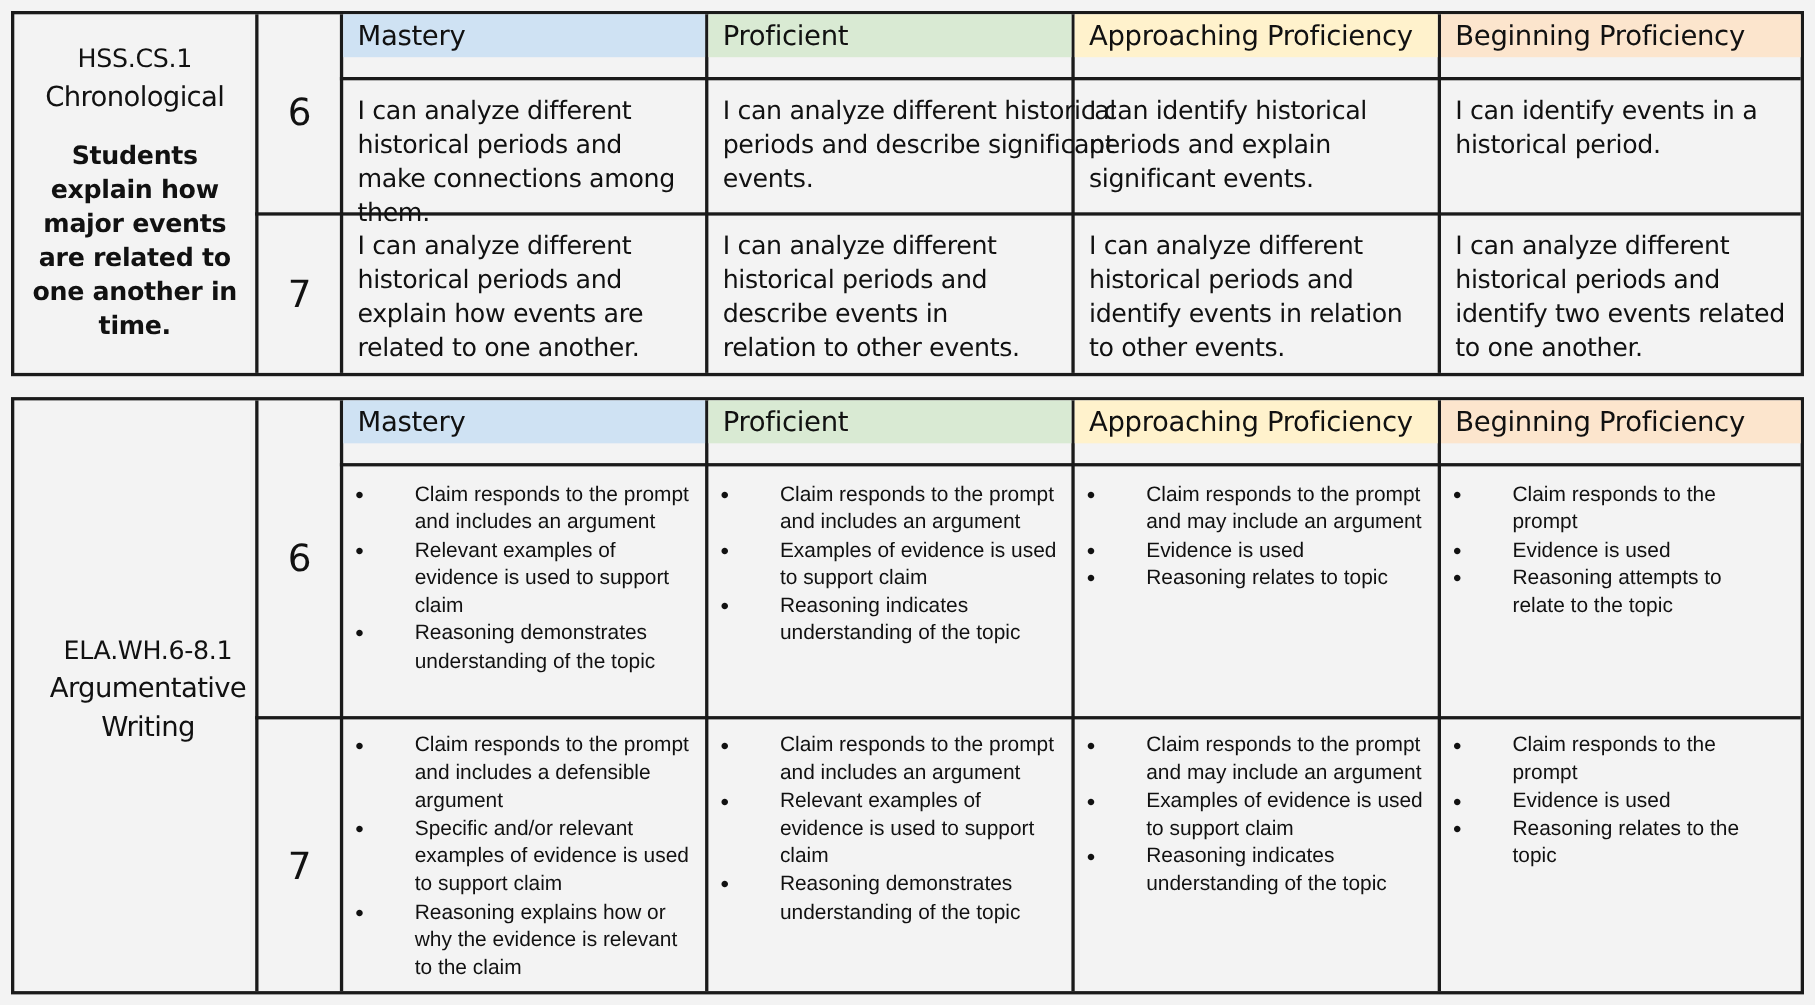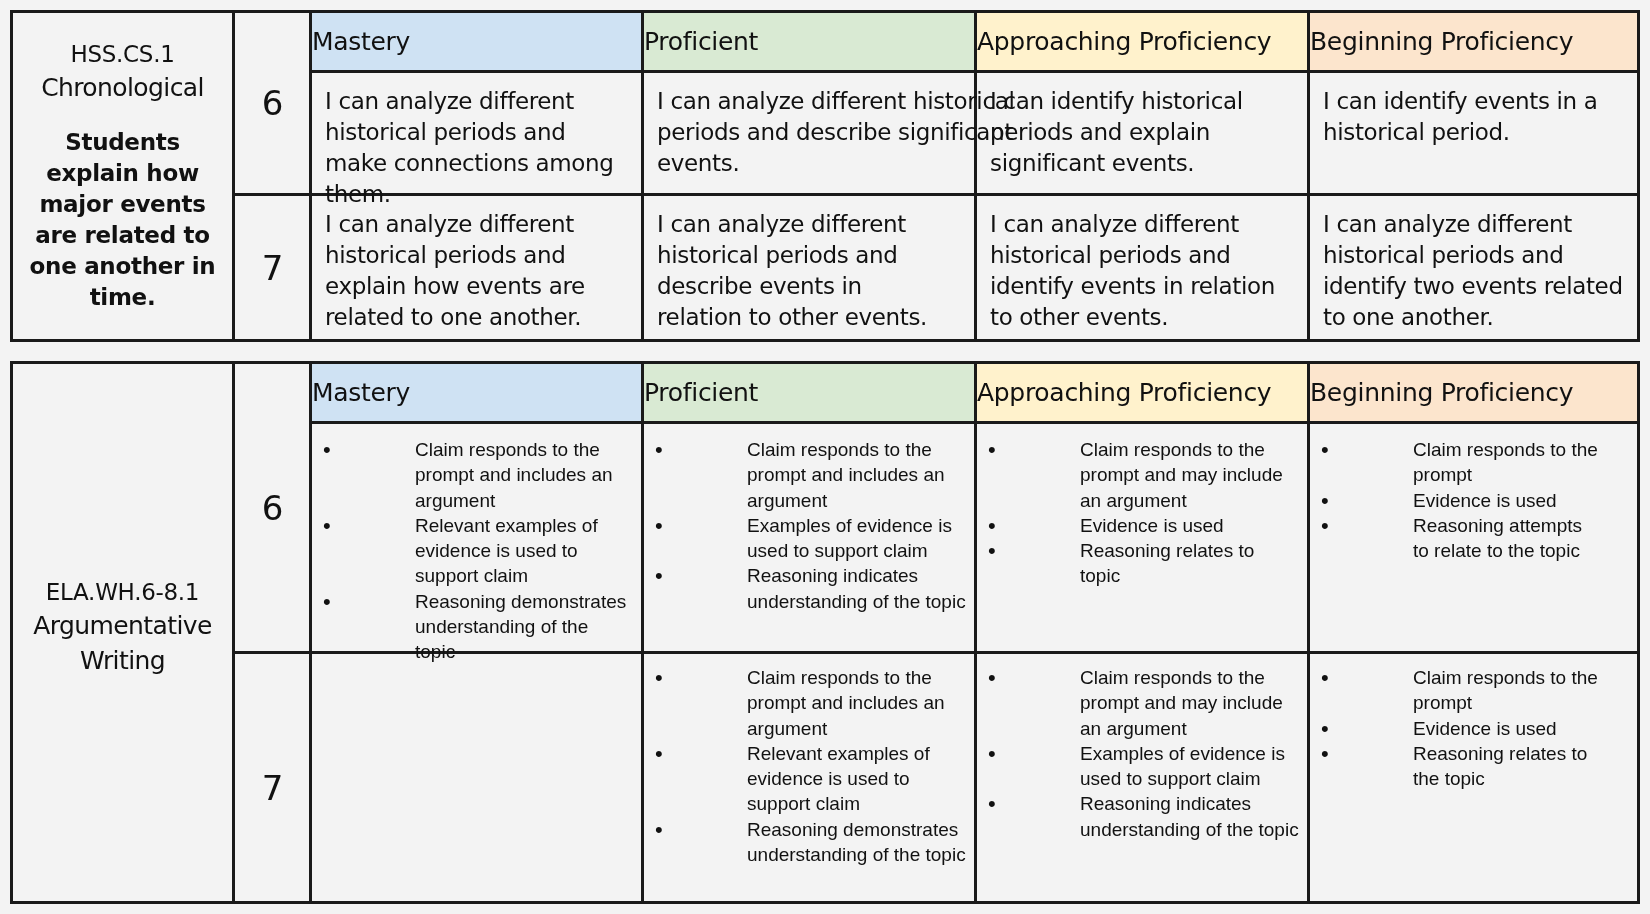--- a/index.html
+++ b/index.html
@@ -12,25 +12,25 @@
     .hline { position:absolute; height:3px; background:#1a1a1a; }
     .std {
       position:absolute; left:0; top:0; width:219px; bottom:0;
       display:flex; flex-direction:column; align-items:center; justify-content:center; text-align:center;
       font-size:23px; line-height:31px; letter-spacing:-0.3px;
     }
     .std .code { font-weight:normal; }
     .std .name { font-weight:normal; font-size:25px; line-height:35px; letter-spacing:-0.6px; }
     .std .desc { margin-top:22px;font-weight:bold; }
     .grade { position:absolute; left:222px; width:75px; display:flex; align-items:center; justify-content:center; font-size:34px; }
-    .hdr { position:absolute; top:0; height:57px; display:flex; align-items:center; box-sizing:border-box; font-size:25px; letter-spacing:-0.3px; }
+    .hdr { position:absolute; top:0; height:39px; display:flex; align-items:center; padding-left:13px; box-sizing:border-box; font-size:25px; letter-spacing:-0.3px; }
     .txt { position:absolute; padding:13px 12px 0 13px; box-sizing:border-box; font-size:23px; line-height:31px; letter-spacing:-0.35px; }
     .bul { position:absolute; padding:13px 8px 0 0; box-sizing:border-box; font-family:"Liberation Sans", sans-serif; font-size:19px; line-height:25.3px; }
     .bul ul { list-style:none; margin:0; padding:0; }
-    .bul li { position:relative; padding-left:103px; }
+    .bul li { position:relative; padding-left:65px; }
     .bul li::before { content:"\2022"; position:absolute; left:11px; top:0; font-size:22px; }
   </style>
 </head>
 <body>
 
 <div class="rubric" style="top:10px;height:332px;">
   <div class="std">
     <div class="code">HSS.CS.1</div>
     <div class="name">
       <div>Chronological</div>
@@ -59,21 +59,21 @@
   <div class="txt" style="left:964px;top:60px;width:310px;">I can identify historical periods and explain significant events.</div>
   <div class="txt" style="left:1297px;top:60px;width:300px;">I can identify events in a historical period.</div>
 
   <div class="txt" style="left:299px;top:183px;width:300px;">I can analyze different historical periods and explain how events are related to one another.</div>
   <div class="txt" style="left:964px;top:183px;width:330px;">I can analyze different historical periods and identify events in relation to other events.</div>
   <div class="txt" style="left:631px;top:183px;width:320px;">I can analyze different historical periods and describe events in relation to other events.</div>
   <div class="txt" style="left:1297px;top:183px;width:327px;">I can analyze different historical periods and identify two events related to one another.</div>
 </div>
 
 <div class="rubric" style="top:361px;height:543px;">
-  <div class="std" style="padding-bottom:10px;">
+  <div class="std" style="padding-bottom:10px;padding-left:12px;">
     <div class="code">ELA.WH.6-8.1</div>
     <div class="name">
       <div>Argumentative</div>
       <div>Writing</div>
     </div>
   </div>
   <div class="vline" style="left:219px;"></div>
   <div class="vline" style="left:296px;"></div>
   <div class="vline" style="left:628px;"></div>
   <div class="vline" style="left:961px;"></div>
@@ -112,20 +112,27 @@
     </ul>
   </div>
   <div class="bul" style="left:1297px;top:60px;width:300px;">
     <ul>
       <li>Claim responds to the prompt</li>
       <li>Evidence is used</li>
       <li>Reasoning attempts to relate to the topic</li>
     </ul>
   </div>
 
+  <div class="bul" style="left:299px;top:290px;width:329px;padding-top:11px;">
+    <ul>
+      <li>Claim responds to the prompt and includes a defensible argument</li>
+      <li>Specific and/or relevant examples of evidence is used to support claim</li>
+      <li>Reasoning explains how or why the evidence is relevant to the claim</li>
+    </ul>
+  </div>
   <div class="bul" style="left:631px;top:290px;width:330px;padding-top:11px;">
     <ul>
       <li>Claim responds to the prompt and includes an argument</li>
       <li>Relevant examples of evidence is used to support claim</li>
       <li>Reasoning demonstrates understanding of the topic</li>
     </ul>
   </div>
   <div class="bul" style="left:964px;top:290px;width:330px;padding-top:11px;">
     <ul>
       <li>Claim responds to the prompt and may include an argument</li>

